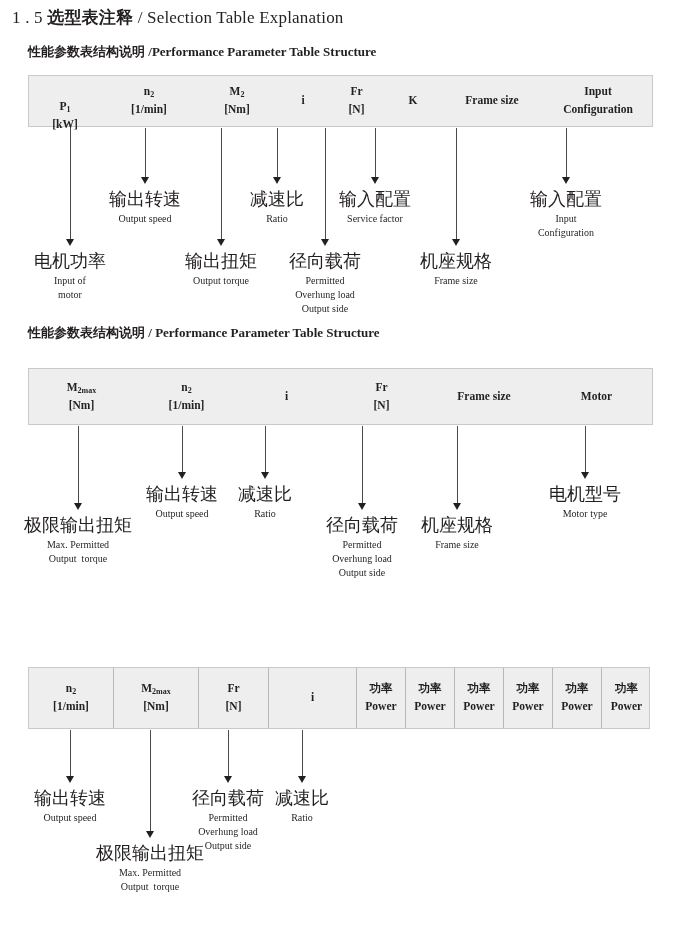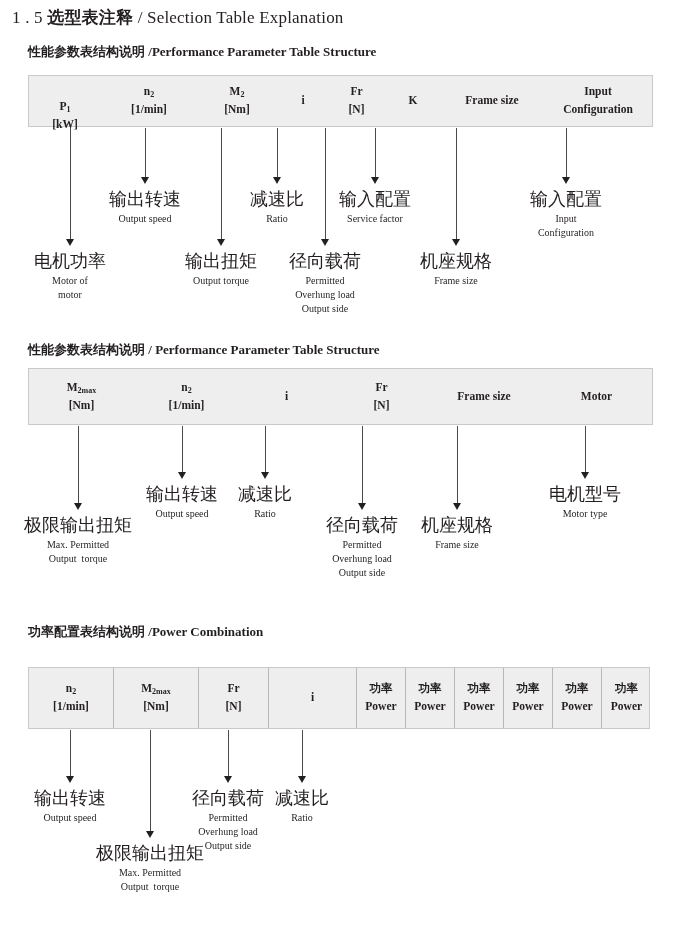--- a/index.html
+++ b/index.html
@@ -163,21 +163,21 @@
   <div class="arrow-head" style="left:371px; top:177px;"></div>
 
   <div class="lead" style="left:456px; top:128px; height:114px;"></div>
   <div class="arrow-head" style="left:452px; top:239px;"></div>
 
   <div class="lead" style="left:566px; top:128px; height:52px;"></div>
   <div class="arrow-head" style="left:562px; top:177px;"></div>
 
   <div class="cap" style="left:70px;  top:248px;">
       <span class="zh">电机功率</span>
-      <span class="en" style="white-space: pre;">Motor of</span>
+      <span class="en" style="white-space: pre;">Input of</span>
       <span class="en" style="white-space: pre;">motor</span>
     </div>
   <div class="cap" style="left:145px; top:186px;">
       <span class="zh">输出转速</span>
       <span class="en" style="white-space: pre;">Output speed</span>
     </div>
   <div class="cap" style="left:221px; top:248px;">
       <span class="zh">输出扭矩</span>
       <span class="en" style="white-space: pre;">Output torque</span>
     </div>
@@ -198,21 +198,21 @@
   <div class="cap" style="left:456px; top:248px;">
       <span class="zh">机座规格</span>
       <span class="en" style="white-space: pre;">Frame size</span>
     </div>
   <div class="cap" style="left:566px; top:186px;">
       <span class="zh">输入配置</span>
       <span class="en" style="white-space: pre;">Input</span>
       <span class="en" style="white-space: pre;">Configuration</span>
     </div>
 
-  <div class="sub-title" style="left:28px; top:341px;">
+  <div class="sub-title" style="left:28px; top:324px;">
     <span class="cn">性能参数表结构说明</span>
     <span>/</span>
     <span>Performance Parameter Table Structure</span>
   </div>
 
   <div class="tbl" id="tbl2" style="left:28px; top:368px; width:625px; height:57px;">
       <div class="cell" style="flex: 0 0 105px;">
         <span class="l1">M<sub>2max</sub></span>
         <span class="l2">[Nm]</span>
       </div>
@@ -274,24 +274,20 @@
     </div>
   <div class="cap" style="left:457px; top:512px;">
       <span class="zh">机座规格</span>
       <span class="en" style="white-space: pre;">Frame size</span>
     </div>
   <div class="cap" style="left:585px; top:481px;">
       <span class="zh">电机型号</span>
       <span class="en" style="white-space: pre;">Motor type</span>
     </div>
 
-  <div class="sub-title" style="left:28px; top:623px;">
-    <span class="cn">功率配置表结构说明</span>
-    <span>/</span><span>Power Combination</span>
-  </div>
 
   <div class="tbl ruled" id="tbl3" style="left:28px; top:667px; width:622px; height:62px;">
       <div class="cell" style="flex: 0 0 85px;">
         <span class="l1">n<sub>2</sub></span>
         <span class="l2">[1/min]</span>
       </div>
       <div class="cell" style="flex: 0 0 85px;">
         <span class="l1">M<sub>2max</sub></span>
         <span class="l2">[Nm]</span>
       </div>

